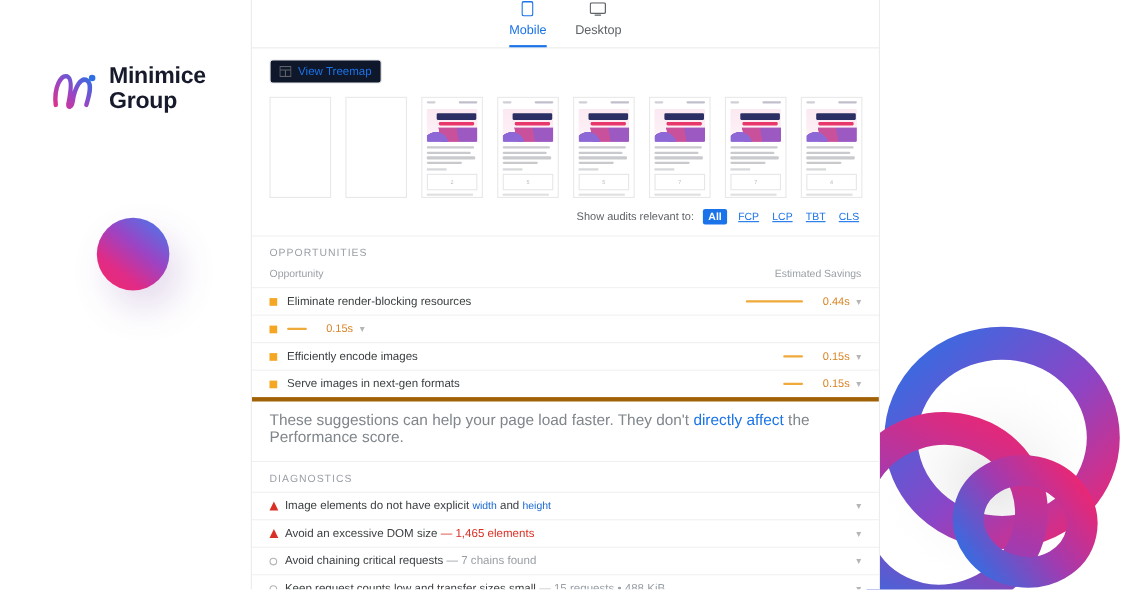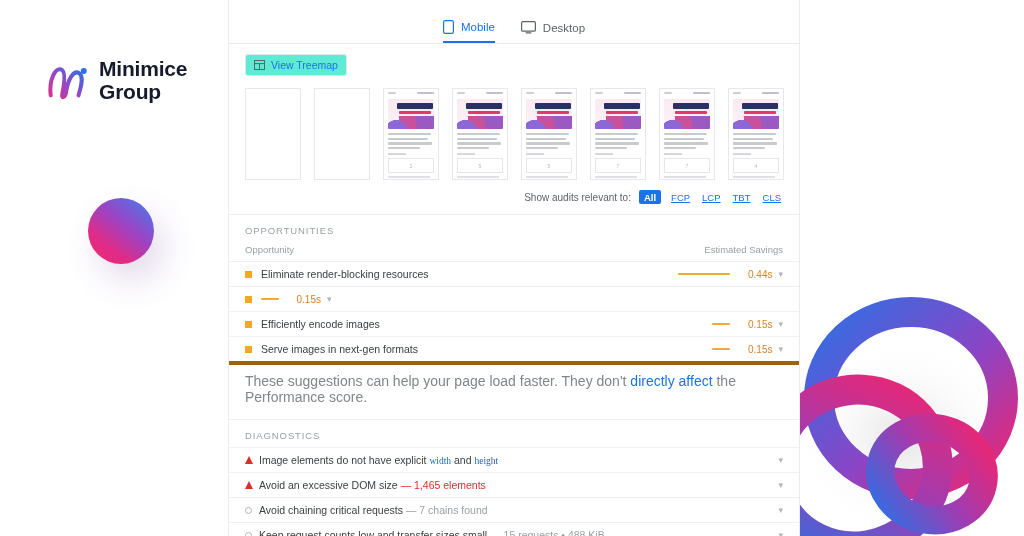--- a/index.html
+++ b/index.html
@@ -84,34 +84,35 @@
   }
   .tab {
     display: flex;
     align-items: center;
     gap: 7px;
     padding-bottom: 7px;
     font-size: 11.5px;
     color: #5f6368;
     border-bottom: 2.5px solid transparent;
     cursor: pointer;
+    flex-direction: column;
   }
   .tab.active { color: #1a73e8; border-bottom-color: #1a73e8; }
   .tab svg { display: block; }
 
   
   .treemap-row { padding: 10px 16px 6px 16px; }
   .treemap-btn {
     display: inline-flex;
     align-items: center;
     gap: 6px;
     padding: 4px 8px;
     border: 1px solid #e4e6e8;
     border-radius: 3px;
-    background: #5eead4;
+    background: #0f172a;
     color: #1a73e8;
     font-size: 10.5px;
     cursor: pointer;
   }
 
   
   .filmstrip {
     display: flex;
     gap: 13px;
     padding: 6px 16px 4px 16px;
@@ -285,21 +286,21 @@
   }
   .circ {
     width: 7px; height: 7px;
     border-radius: 50%;
     border: 1.3px solid #b0b3b8;
   }
   .diag-row .title { flex: 1; white-space: nowrap; }
   .diag-row .meta { color: #9aa0a6; margin-top: 26px; }
   .diag-row .meta.red { color: #d93025; }
   code {
-    font-family: Liberation Serif, serif;
+    font-family: Liberation Sans, sans-serif;
     font-size: 9.5px;
     color: #1967d2;
   }
 </style>
 </head>
 <body>
 
 <div class="brand-area">
 
   <div class="logo-wrap">

